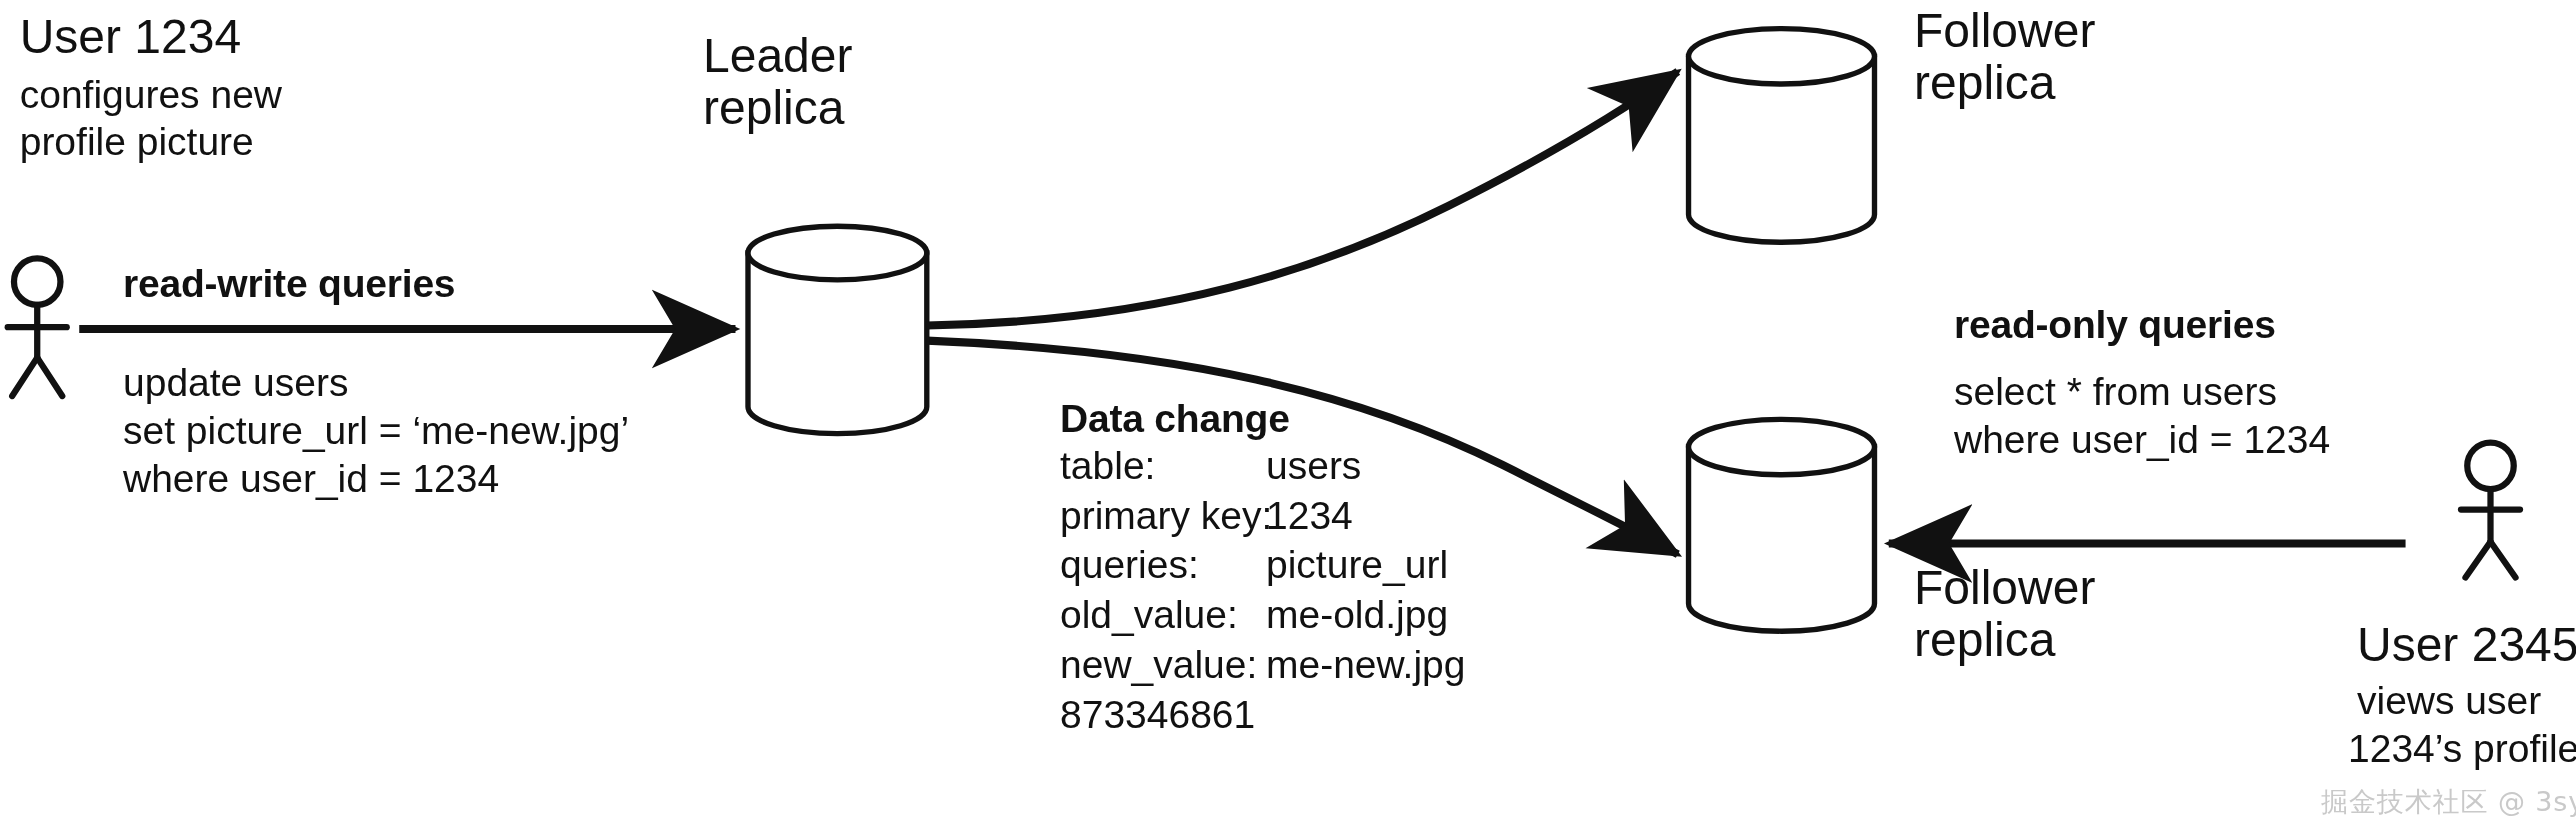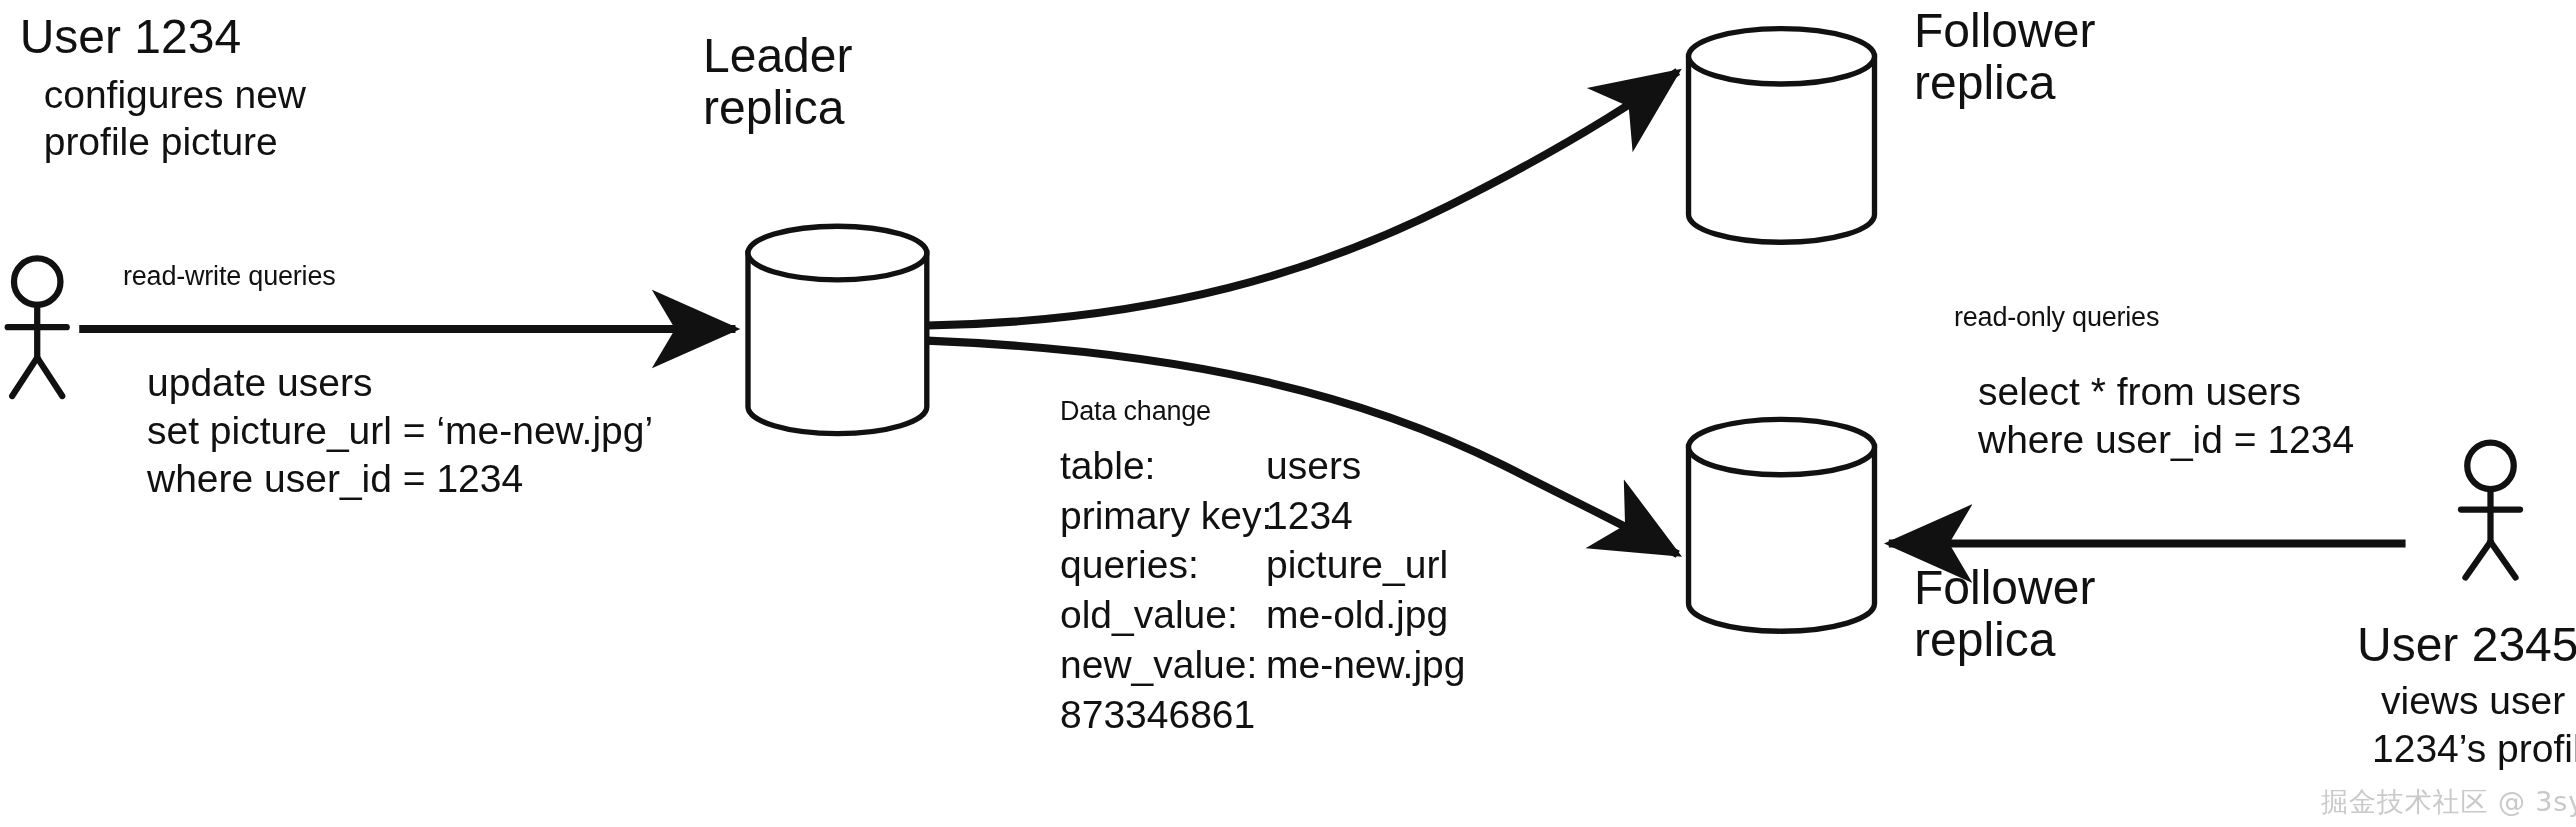--- a/index.html
+++ b/index.html
@@ -27,22 +27,22 @@
   .abs { position: absolute; }
 
   
   .t {
     position: absolute;
     white-space: pre;
     line-height: 1.16;
     color: #111111;
   }
   .big     { font-size: 48px; font-weight: 400; }
-  .body    { font-size: 39px; font-weight: 400; margin-left: 24px; }
-  .bold    { font-size: 27px; font-weight: 400; letter-spacing: -0.2px; text-align: right; }
+  .body    { font-size: 39px; font-weight: 400; }
+  .bold    { font-size: 39px; font-weight: 700; letter-spacing: -0.2px; text-align: right; }
   .cyl-lbl { font-size: 48px; font-weight: 400; line-height: 1.08; }
 
   .center { text-align: left; }
 
   
   .kv {
     position: absolute;
     display: grid;
     grid-template-columns: 206px auto;
     row-gap: 8px;

